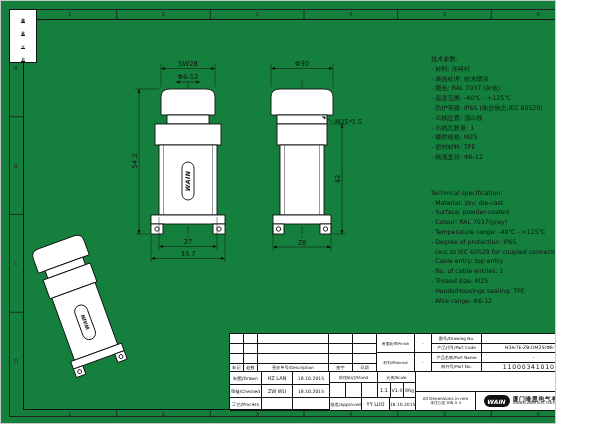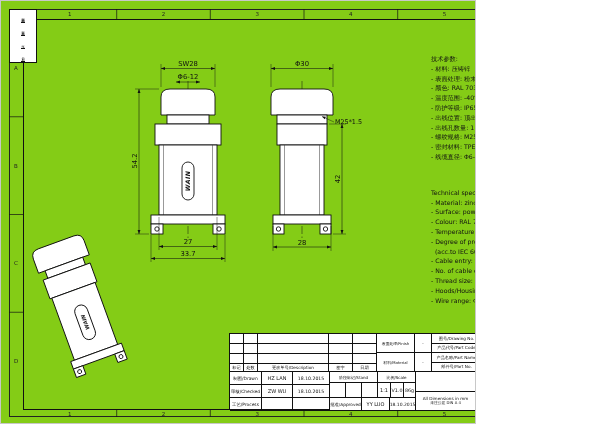--- a/index.html
+++ b/index.html
@@ -1,18 +1,18 @@
 <!DOCTYPE html>
 <html><head>
 <meta charset="utf-8">
 <style>
   * { margin:0; padding:0; box-sizing:border-box; }
   html,body { width:600px; height:424px; }
   body { background:#fff; font-family:"DejaVu Sans","Liberation Sans",sans-serif; color:#111; }
-  .page { position:relative; width:476px; height:424px; background:#84cc16; overflow:hidden; border:1px solid #c8c8c8; }
+  .page { position:relative; width:556px; height:424px; background:#15803d; overflow:hidden; border:1px solid #c8c8c8; }
   .outer-frame { position:absolute; left:8px; top:8px; width:584px; height:408px; border:1px solid #222; }
   .inner-frame { position:absolute; left:22px; top:18px; width:562px; height:391px; border:1.5px solid #111; }
   .strip { position:absolute; display:flex; }
   .strip .grid-label { flex:1; display:flex; align-items:center; justify-content:center; font-size:5.5px; color:#222; }
   .strip-top { left:22px; top:8px; width:562px; height:10px; }
   .strip-bottom { left:22px; top:409px; width:562px; height:7px; }
   .strip-left { left:8px; top:18px; width:14px; height:391px; flex-direction:column; }
   .strip-right { left:584px; top:18px; width:8px; height:391px; flex-direction:column; }
   .corner-block { position:absolute; left:8px; top:8px; width:28px; height:54px; background:#fff; border:1px solid #111; display:flex; flex-direction:column; z-index:3; }
   .corner-row { flex:1; border-bottom:1px solid #111; display:flex; align-items:center; justify-content:center; overflow:hidden;

